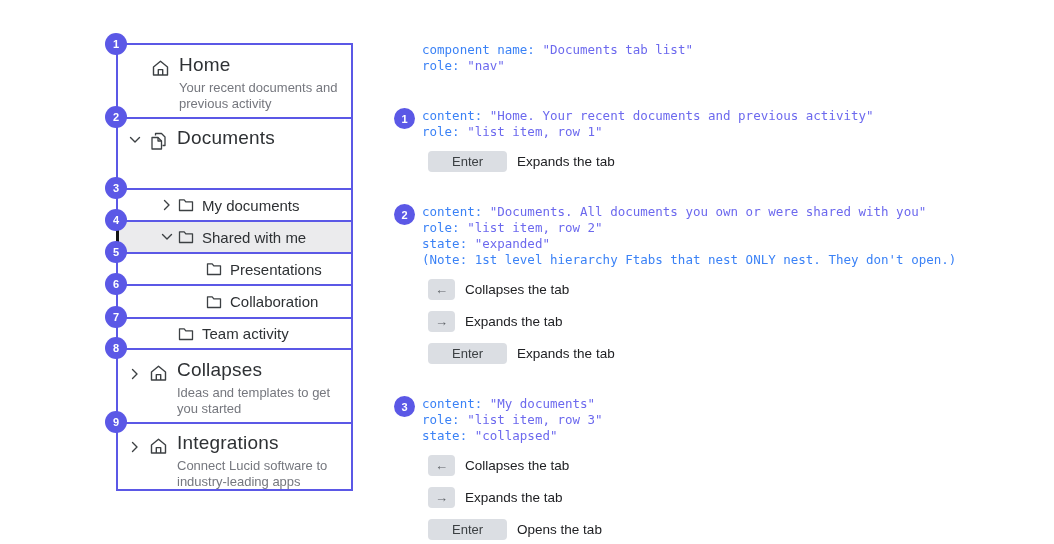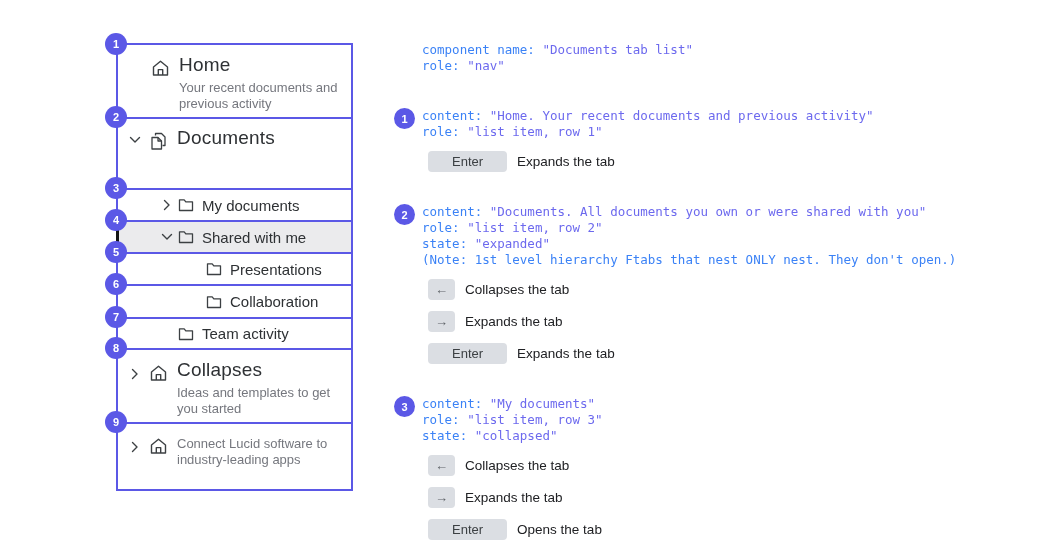--- a/index.html
+++ b/index.html
@@ -190,20 +190,21 @@
           <path d="M1.5 1.5 L6 6 L1.5 10.5"></path>
         </svg>
     </span>
     <span class="big-ic">
       <svg width="21" height="21" viewBox="0 0 21 21" fill="none" stroke="#3c4043" stroke-width="1.4" stroke-linejoin="round">
         <path d="M3.5 9 L10.5 3.2 L17.5 9 V17 H3.5 Z"></path>
         <path d="M8.3 17 V11.6 H12.7 V17"></path>
       </svg>
     </span>
     <span class="titleblock">
+      <span class="title">Integrations</span>
       <span class="subtitle">Connect Lucid software to
 industry-leading apps</span>
     </span>
   </div>
 
 </div>
 
 <div class="spec">
 
   <div class="intro">

